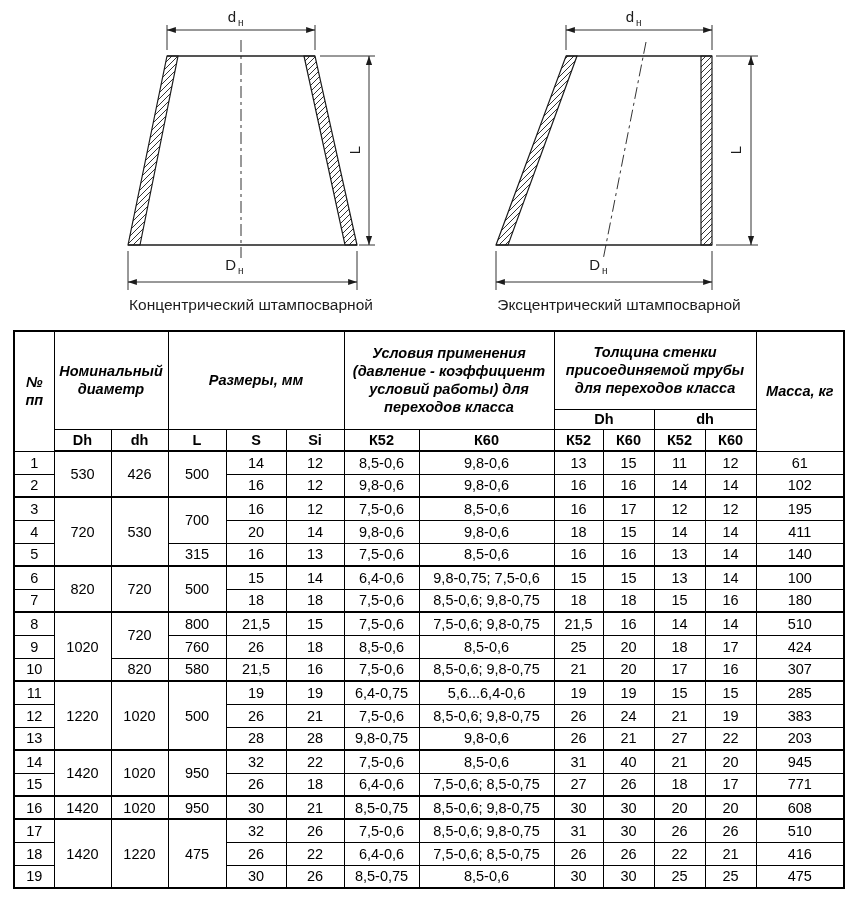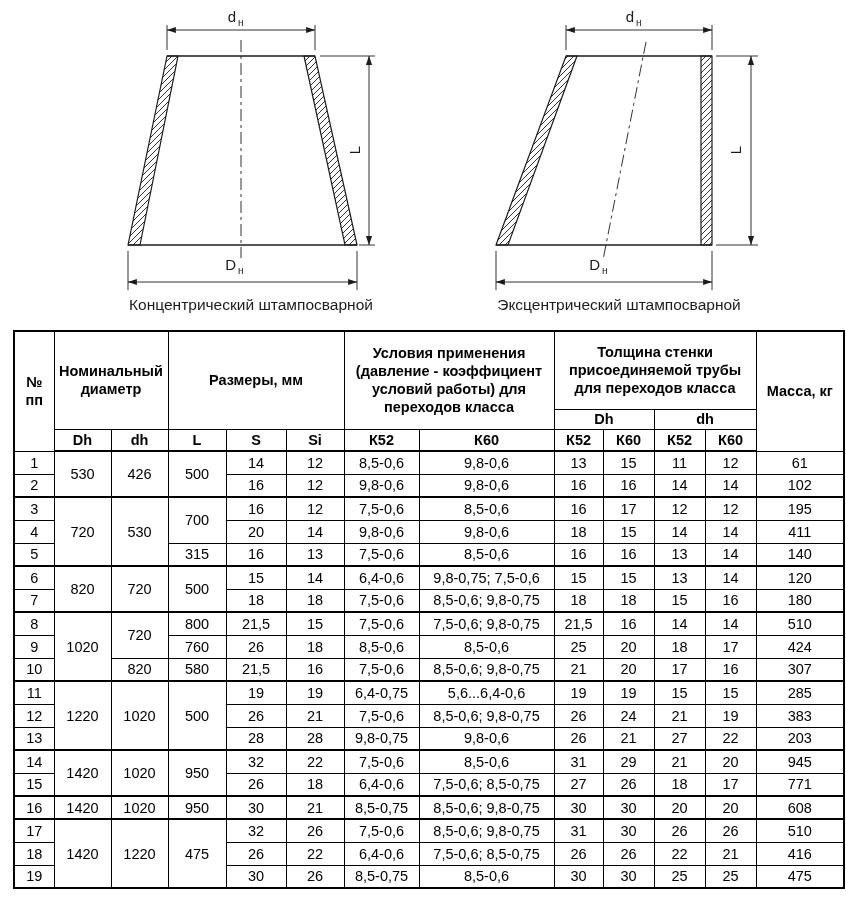--- a/index.html
+++ b/index.html
@@ -23,21 +23,21 @@
   }
   table.spec th, table.spec td {
     border: 1px solid #000;
     text-align: center;
     vertical-align: middle;
     padding: 0 2px;
     overflow: hidden;
     line-height: 18px;
   }
   table.spec thead th { font-weight: bold; }
-  table.spec thead tr.h1 th { height: 78px; }
+  table.spec thead tr.h1 th { height: 78px; font-style: italic; }
   table.spec thead tr.h2 th { height: 20px; }
   table.spec thead tr.h3 th { height: 22px; border-bottom: 2px solid #000; }
   table.spec tbody td { height: 23px; }
   table.spec tbody tr.gs td { border-top: 2px solid #000; }
 </style>
 </head>
 <body>
 
 <svg class="drawing-area" viewBox="0 0 846 330" xmlns="http://www.w3.org/2000/svg">
   <defs>
@@ -243,21 +243,21 @@
         <td rowspan="2">720</td>
         <td rowspan="2">500</td>
         <td>15</td>
         <td>14</td>
         <td>6,4-0,6</td>
         <td>9,8-0,75; 7,5-0,6</td>
         <td>15</td>
         <td>15</td>
         <td>13</td>
         <td>14</td>
-        <td>120</td>
+        <td>100</td>
       </tr>
       <tr>
         <td>7</td>
         <td>18</td>
         <td>18</td>
         <td>7,5-0,6</td>
         <td>8,5-0,6; 9,8-0,75</td>
         <td>18</td>
         <td>18</td>
         <td>15</td>
@@ -348,21 +348,21 @@
       <tr class="gs">
         <td>14</td>
         <td rowspan="2">1420</td>
         <td rowspan="2">1020</td>
         <td rowspan="2">950</td>
         <td>32</td>
         <td>22</td>
         <td>7,5-0,6</td>
         <td>8,5-0,6</td>
         <td>31</td>
-        <td>29</td>
+        <td>40</td>
         <td>21</td>
         <td>20</td>
         <td>945</td>
       </tr>
       <tr>
         <td>15</td>
         <td>26</td>
         <td>18</td>
         <td>6,4-0,6</td>
         <td>7,5-0,6; 8,5-0,75</td>

